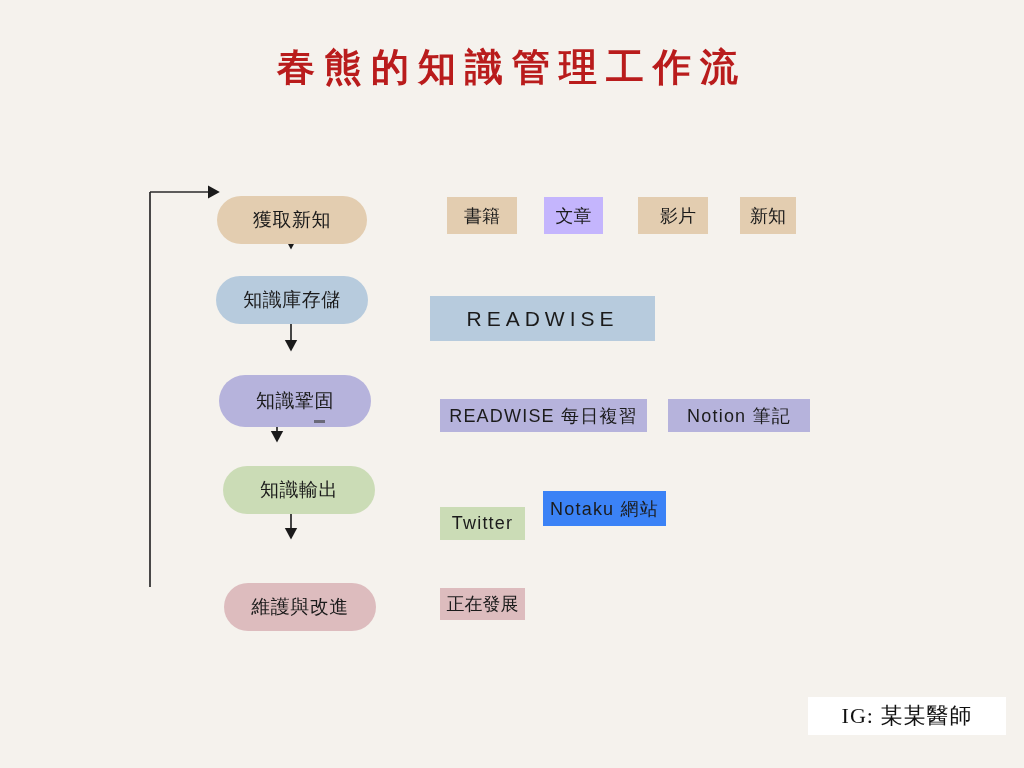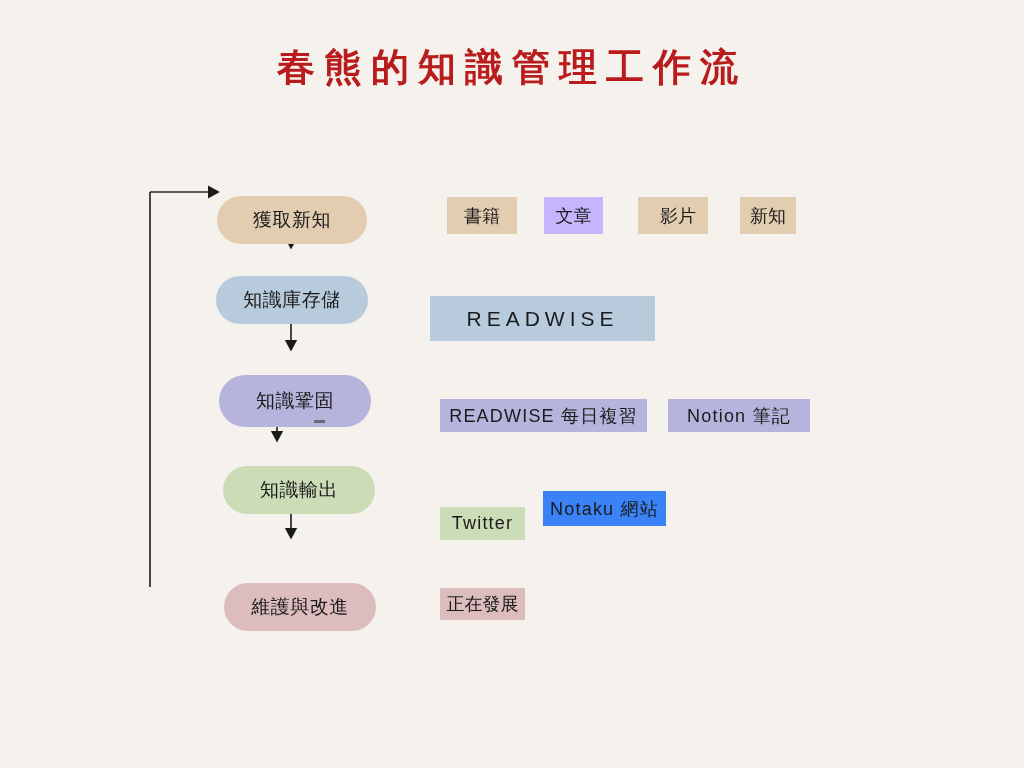--- a/index.html
+++ b/index.html
@@ -185,14 +185,17 @@
     <span>Twitter</span>
   </div>
   <div class="tag mid-spacing" style="left:543px; top:474px; width:123px; height:35px; background:#3b82f6;">
     <span>Notaku 網站</span>
   </div>
 
   <div class="tag" style="left:440px; top:571px; width:85px; height:32px; background:#ddbcbe;">
     <span>正在發展</span>
   </div>
 
+  <div class="footer-badge">
+    <span>IG: 某某醫師</span>
+  </div>
 
 </div>
 
 </body></html>

